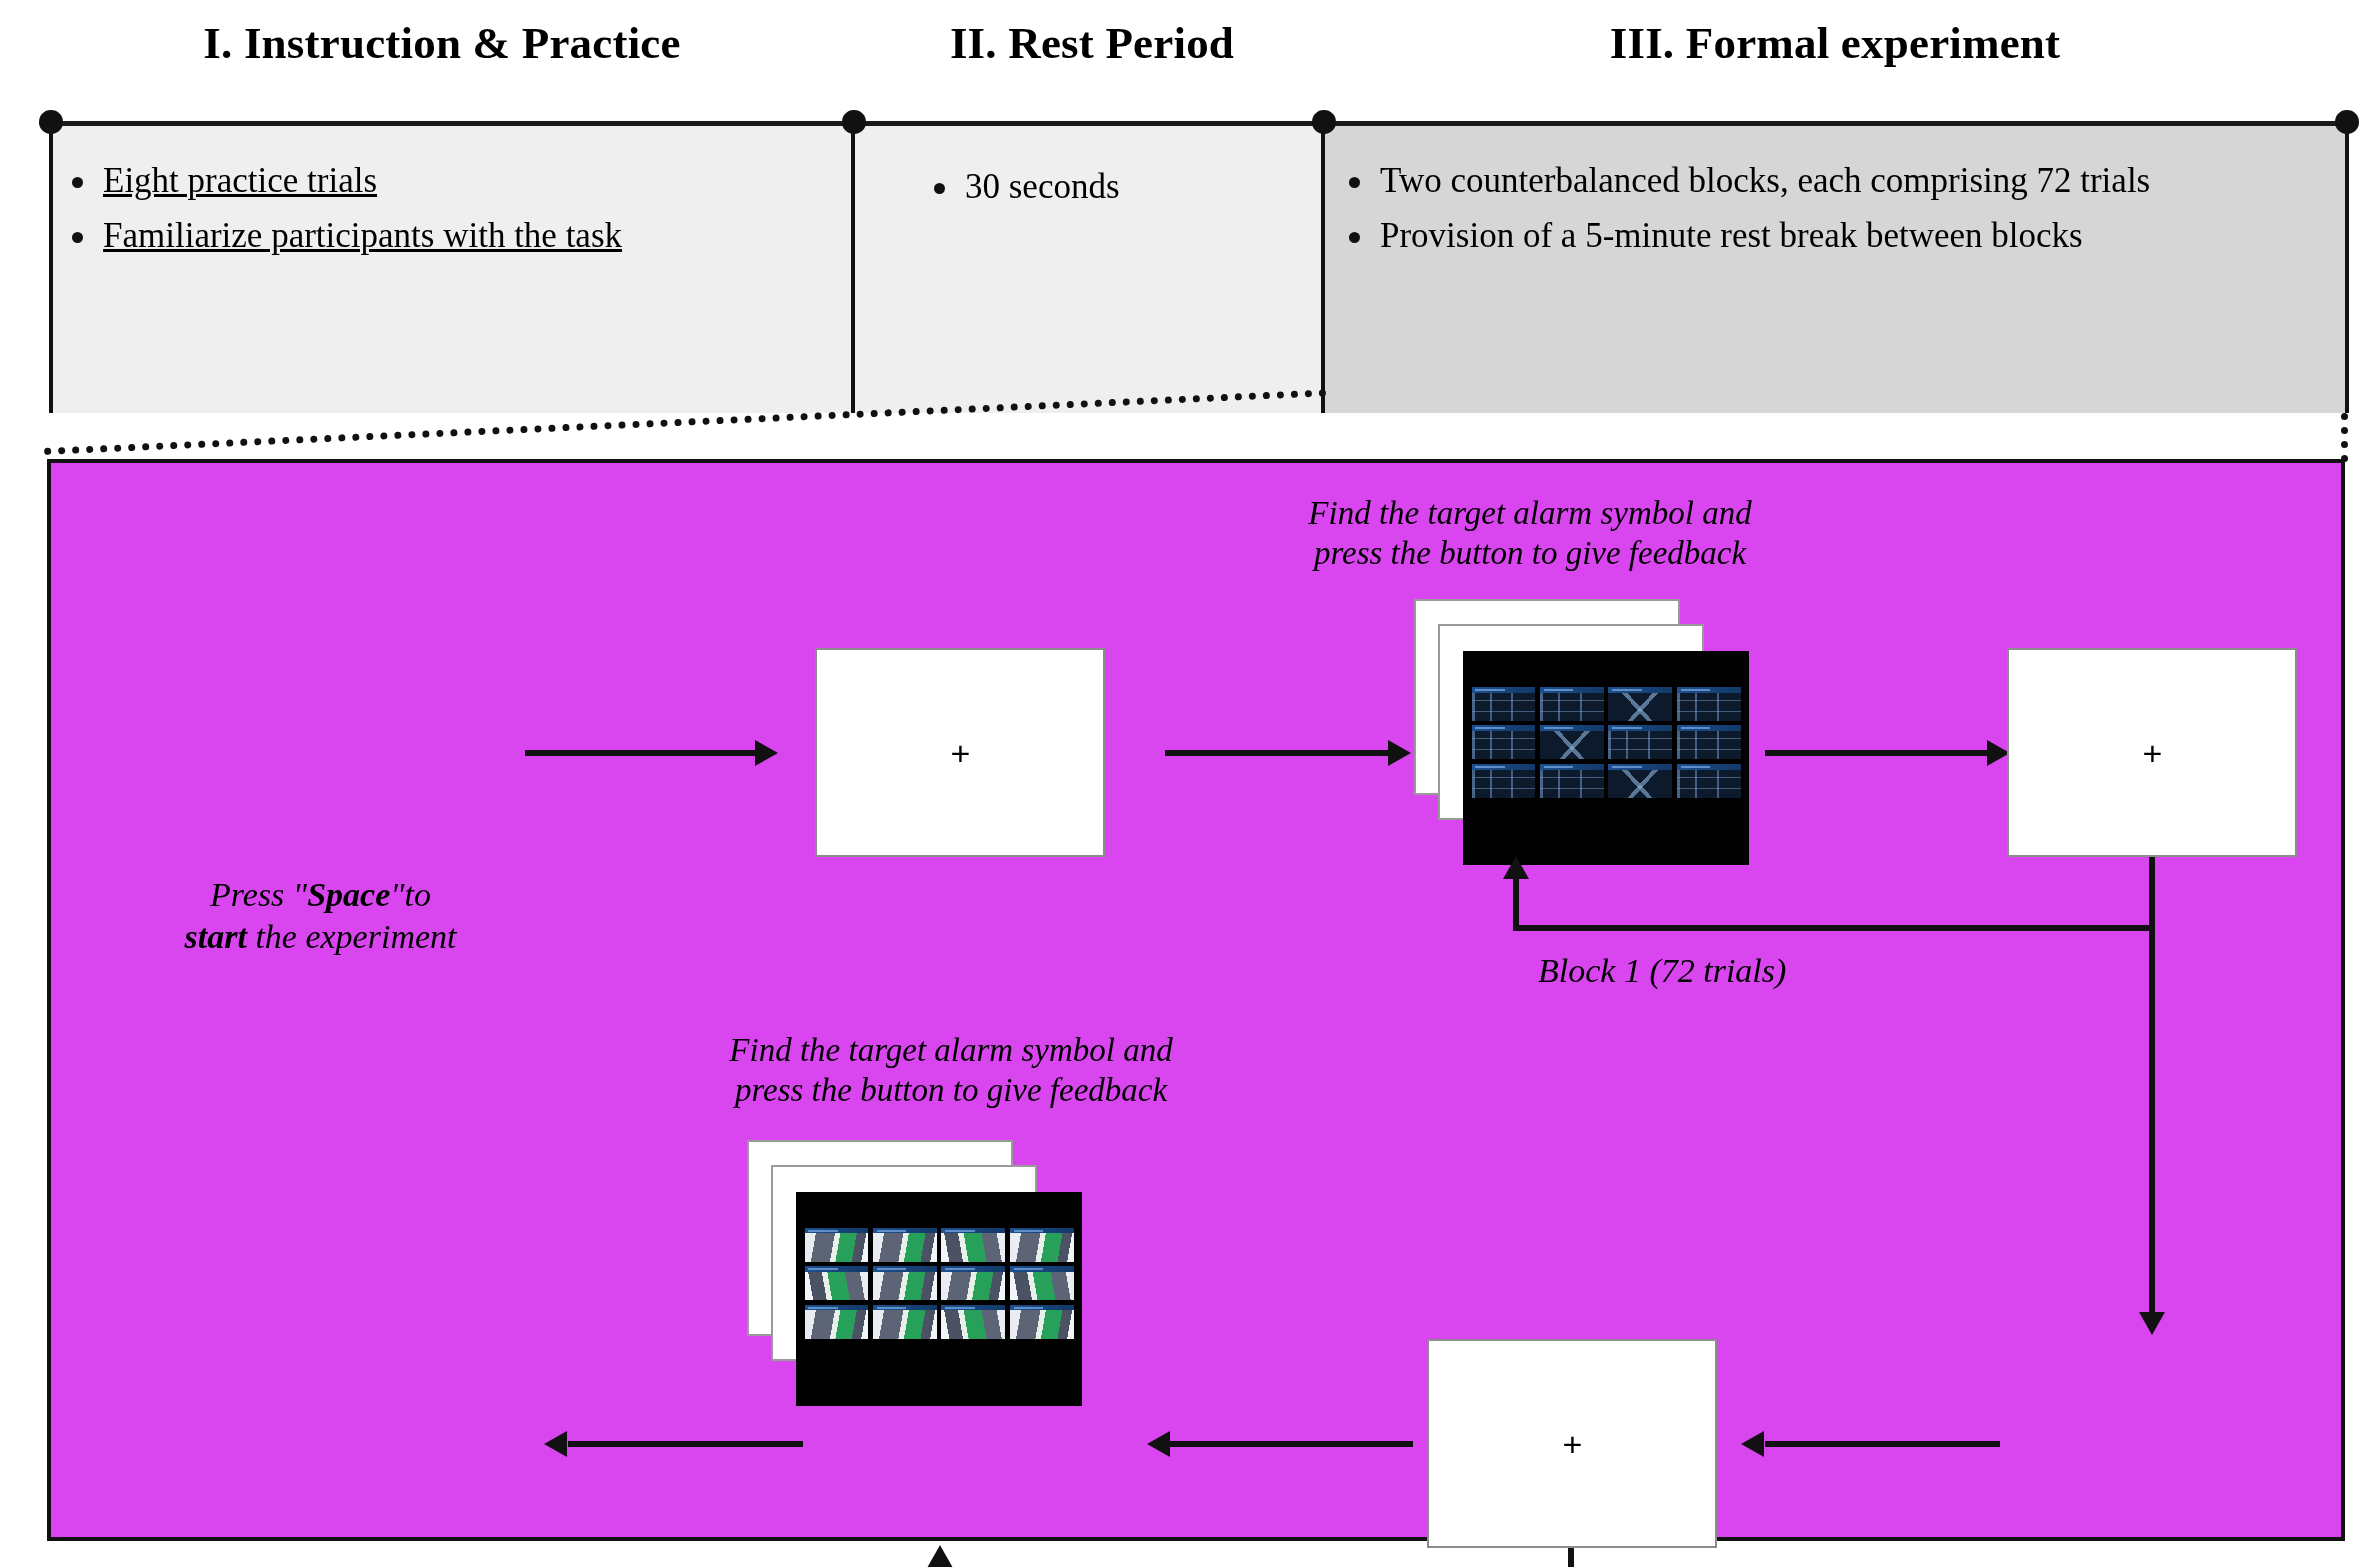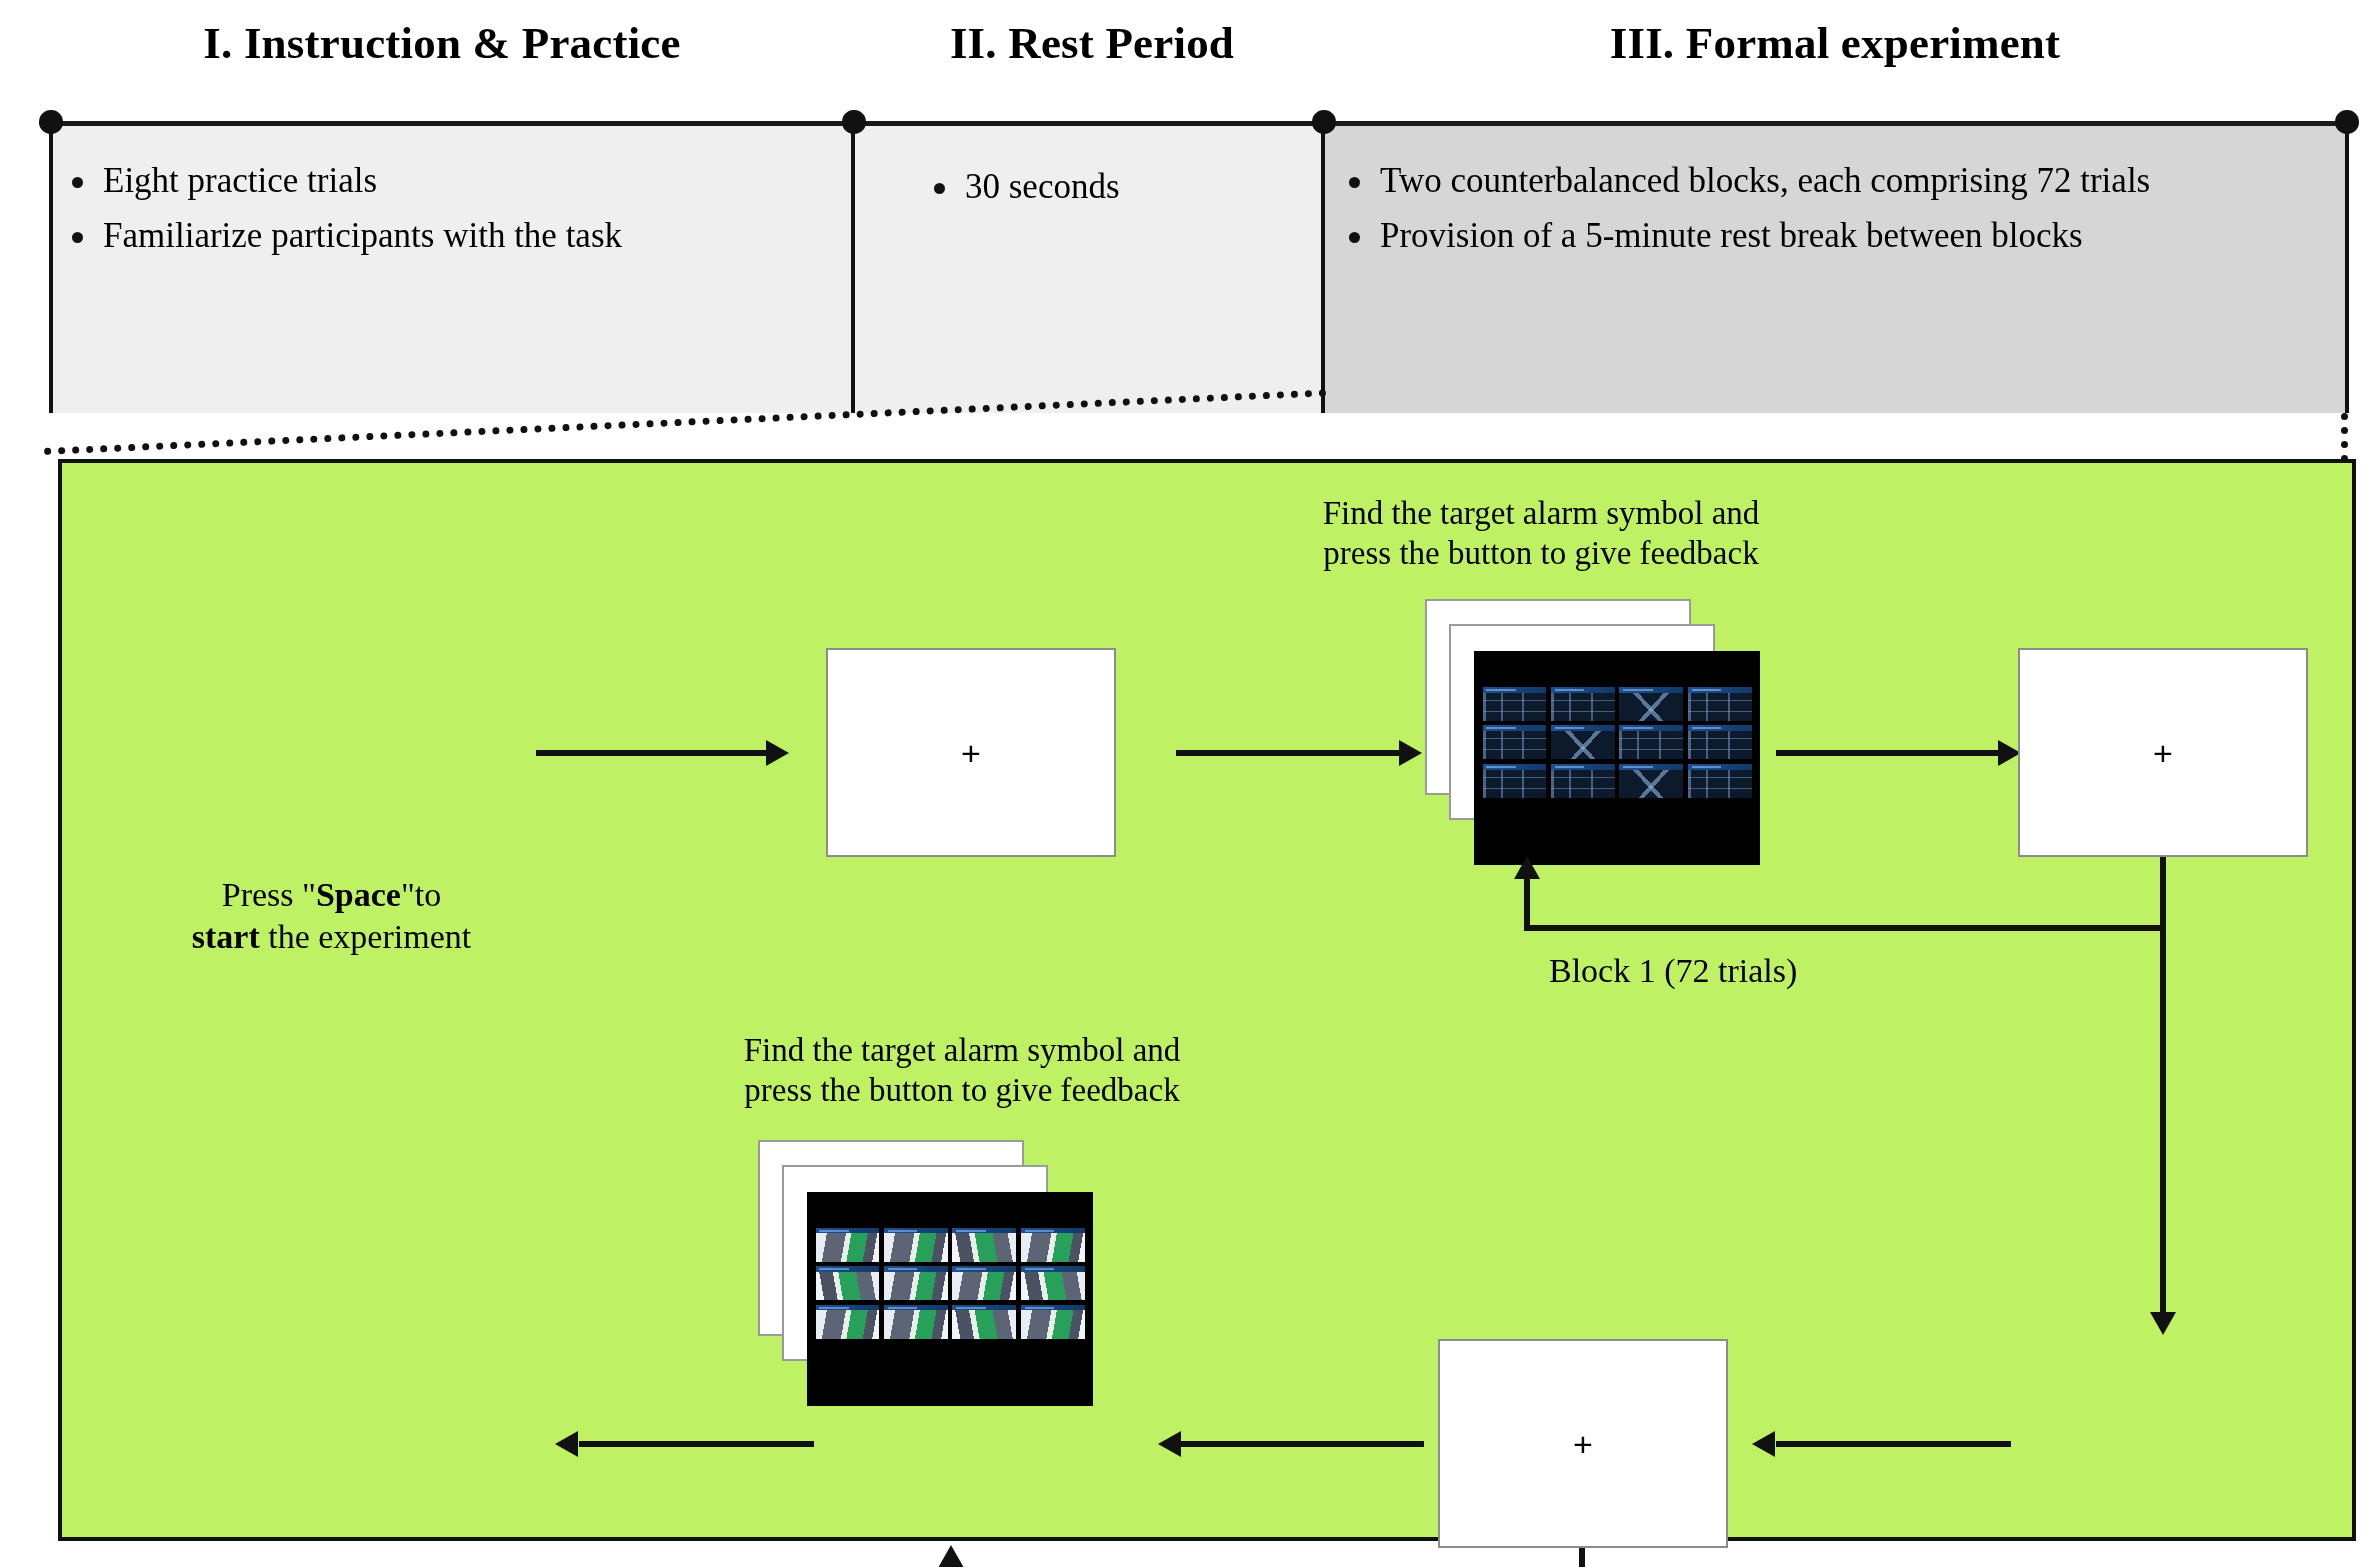--- a/index.html
+++ b/index.html
@@ -19,22 +19,22 @@
   .bullets{position:absolute;margin:0;padding:0;list-style:none;}
   .bullets li{position:relative;padding-left:42px;font-size:35px;line-height:1.22;margin-bottom:12.5px;}
   .bullets li:before{content:"";position:absolute;left:11px;top:.48em;width:11px;height:11px;
      border-radius:50%;background:#111;}
 
   
   .dot-diag{position:absolute;height:0;border-top:7px dotted #111;transform-origin:0 0;}
   .dot-vert{position:absolute;width:0;border-left:7px dotted #111;}
 
   
-  #flowbox{position:absolute;left:58px;top:459px;width:2298px;height:1082px;
-     background:#bef264;border:4.7px solid #111;box-sizing:border-box;}
+  #flowbox{position:absolute;left:47px;top:459px;width:2298px;height:1082px;
+     background:#d946ef;border:4.7px solid #111;box-sizing:border-box;font-style:italic;}
 
   .screen{position:absolute;background:#fff;border:2.3px solid #8c8c8c;box-sizing:border-box;
      display:flex;align-items:center;justify-content:center;font-size:36px;}
   .plus{font-size:34px;line-height:1;font-family:"Liberation Sans",sans-serif;font-weight:500;}
 
   .cap{position:absolute;text-align:center;font-size:33px;line-height:1.22;}
   .instr{position:absolute;text-align:center;font-size:34px;line-height:1.24;white-space:nowrap;}
   .blk-label{position:absolute;text-align:left;font-size:34px;white-space:nowrap;}
 
   
@@ -104,21 +104,21 @@
     <div class="v-div" style="left:49px;"></div>
     <div class="v-div" style="left:851px;"></div>
     <div class="v-div" style="left:1321px;"></div>
     <div class="v-div" style="left:2345px;"></div>
 
     <div class="node-dot" style="left:39px;top:110px;"></div>
     <div class="node-dot" style="left:842px;top:110px;"></div>
     <div class="node-dot" style="left:1312px;top:110px;"></div>
     <div class="node-dot" style="left:2335px;top:110px;"></div>
 
-    <ul class="bullets" style="left:61px;top:160px;width:767px;">
+    <ul class="bullets" style="left:61px;top:160px;width:767px;text-decoration:underline;">
       <li><span>Eight practice trials</span></li>
       <li><span>Familiarize participants with the task</span></li>
     </ul>
 
     <ul class="bullets" style="left:923px;top:166px;width:391px;">
       <li><span>30 seconds</span></li>
     </ul>
 
     <ul class="bullets" style="left:1338px;top:160px;width:998px;">
       <li><span>Two counterbalanced blocks, each comprising 72 trials</span></li>

